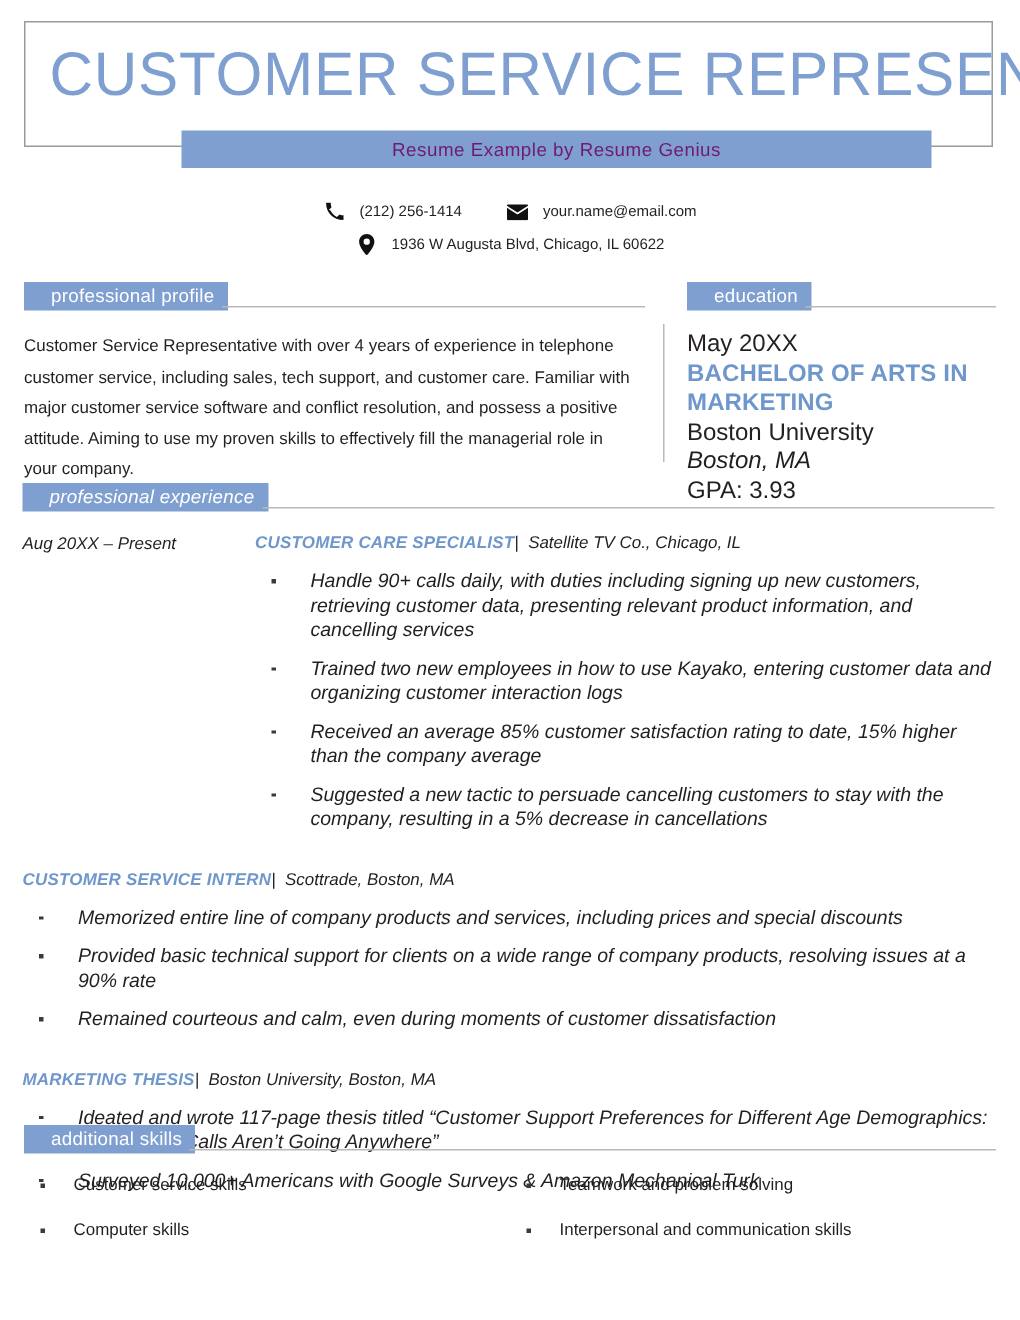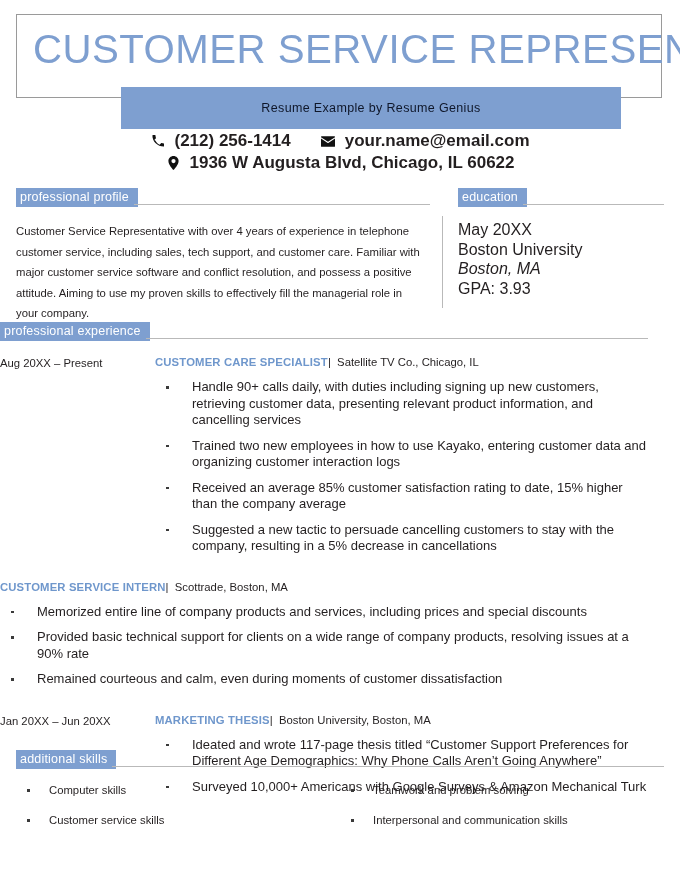--- a/index.html
+++ b/index.html
@@ -42,39 +42,38 @@
     font-weight: 400;
     transform: scaleX(0.98);
     transform-origin: left center;
     white-space: nowrap;
   }
   .header-banner {
     position: absolute;
     left: 121px;
     top: 87px;
     width: 500px;
-    height: 42px;
+    height: 25px;
     background: #7e9fd0;
-    color: #0f172a;
+    color: #701a75;
     font-size: 12.5px;
     letter-spacing: 0.35px;
     display: flex;
     align-items: center;
     justify-content: center;
   }
 
   
   .contact {
     position: absolute;
     left: 0;
     top: 130px;
     width: 680px;
-    font-size: 17px;
-    color: #231f20;
-    font-weight: bold;
+    font-size: 10px;
+    color: #231f20;
   }
   .contact-row {
     display: flex;
     justify-content: center;
     align-items: center;
     height: 22px;
   }
   .contact-item {
     display: flex;
     align-items: center;
@@ -97,21 +96,21 @@
     height: 19px;
     display: flex;
     align-items: center;
   }
   .sec-tab {
     background: #7e9fd0;
     color: #ffffff;
     font-size: 12.5px;
     line-height: 19px;
     height: 19px;
-    padding: 0 9px 0 4px;
+    padding: 0 9px 0 18px;
     letter-spacing: 0.2px;
     white-space: nowrap;
   }
   .sec-rule {
     flex: 1 1 auto;
     height: 1px;
     background: #b9b9b9;
     margin-left: -4px;
     position: relative;
     top: 7px;
@@ -136,21 +135,21 @@
     font-size: 11.3px;
     line-height: 20.5px;
     color: #231f20;
     width: 408px;
   }
   .edu-block { margin-top: 13px; font-size: 16px; line-height: 19.5px; }
   .edu-degree { color: #6f97cc; font-weight: bold; letter-spacing: 0.1px; }
   .edu-city { font-style: italic; }
 
   
-  .exp { position: absolute; left: 0; top: 322px; width: 648px; }
+  .exp { position: absolute; left: 15px; top: 322px; width: 648px; font-style: italic; }
   .exp-entry { display: flex; margin-top: 14px; }
   .exp-entry.first { margin-top: 13px; }
   .exp-date {
     width: 155px;
     flex: 0 0 155px;
     font-size: 11.3px;
     line-height: 16px;
     padding-top: 1px;
     color: #231f20;
   }
@@ -254,20 +253,21 @@
       </div>
       <div class="col-gap"></div>
       <div class="col-right">
         <div class="vrule"></div>
         <div class="sec-head">
           <div class="sec-tab">education</div>
           <div class="sec-rule"></div>
         </div>
         <div class="edu-block">
           <div>May 20XX</div>
+          <div class="edu-degree">BACHELOR OF ARTS IN MARKETING</div>
           <div>Boston University</div>
           <div class="edu-city">Boston, MA</div>
           <div>GPA: 3.93</div>
         </div>
       </div>
     </div>
   </div>
 
   <div class="exp">
     <div class="sec-head">
@@ -297,43 +297,42 @@
         </div>
         <ul class="bullets">
           <li>Memorized entire line of company products and services, including prices and special discounts</li>
           <li>Provided basic technical support for clients on a wide range of company products, resolving issues at a 90% rate</li>
           <li>Remained courteous and calm, even during moments of customer dissatisfaction</li>
         </ul>
       </div>
     </div>
 
     <div class="exp-entry" style="margin-top:24px;">
-      <div class="exp-date">Jan 20XX – Jun 20XX</div>
       <div class="exp-body">
         <div class="exp-title">
           <span class="exp-role">MARKETING THESIS</span><span class="exp-sep">|</span>&nbsp;&nbsp;<span class="exp-emp">Boston University, Boston, MA</span>
         </div>
         <ul class="bullets">
           <li>Ideated and wrote 117-page thesis titled “Customer Support Preferences for Different Age Demographics: Why Phone Calls Aren’t Going Anywhere”</li>
           <li>Surveyed 10,000+ Americans with Google Surveys &amp; Amazon Mechanical Turk</li>
         </ul>
       </div>
     </div>
   </div>
 
   <div class="skills">
     <div class="sec-head">
       <div class="sec-tab">additional skills</div>
       <div class="sec-rule"></div>
     </div>
     <div class="skills-cols">
       <div class="skills-col">
         <ul>
+          <li>Customer service skills</li>
           <li>Computer skills</li>
-          <li>Customer service skills</li>
         </ul>
       </div>
       <div class="skills-col">
         <ul>
           <li>Teamwork and problem solving</li>
           <li>Interpersonal and communication skills</li>
         </ul>
       </div>
     </div>
   </div>

